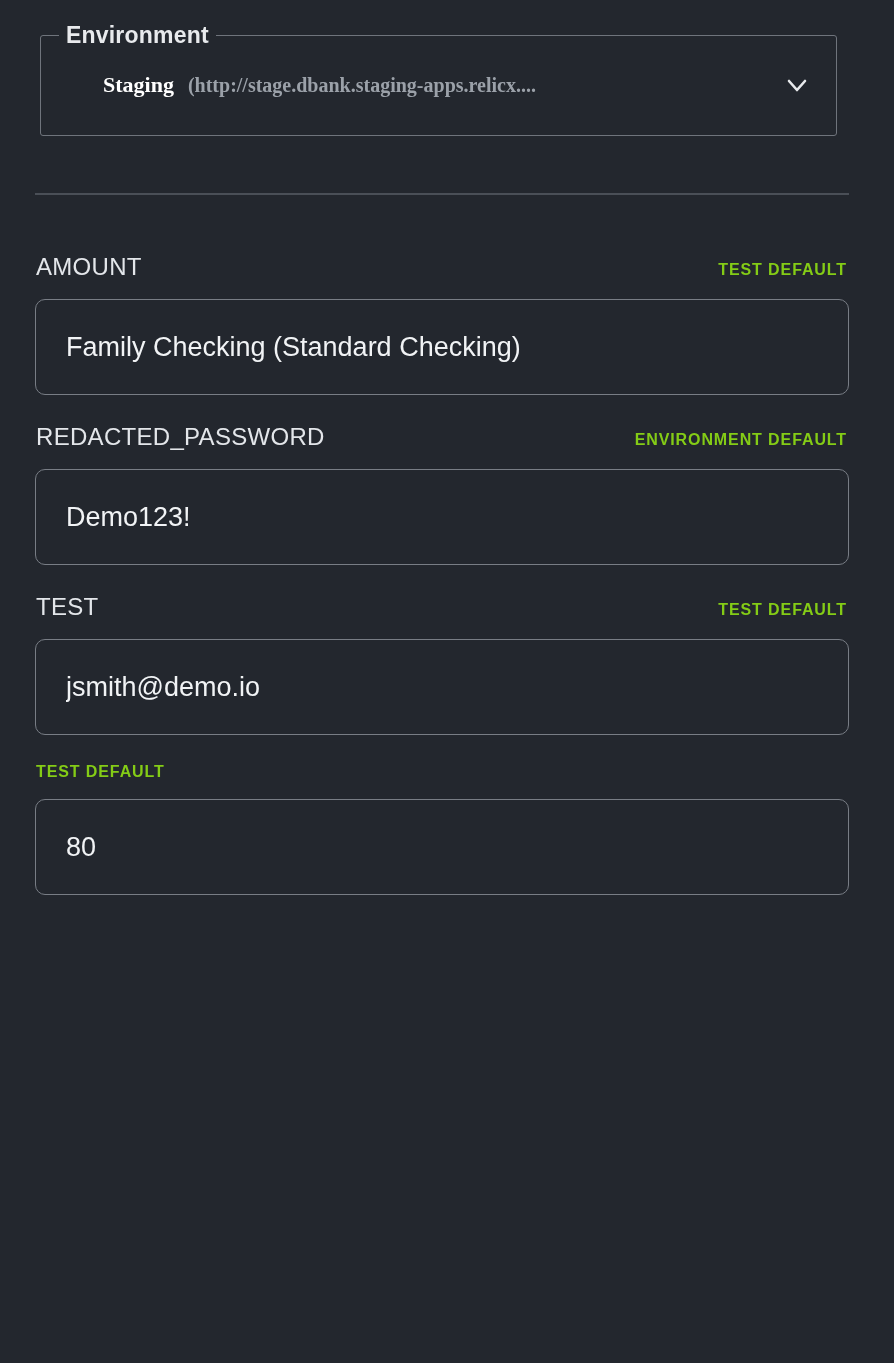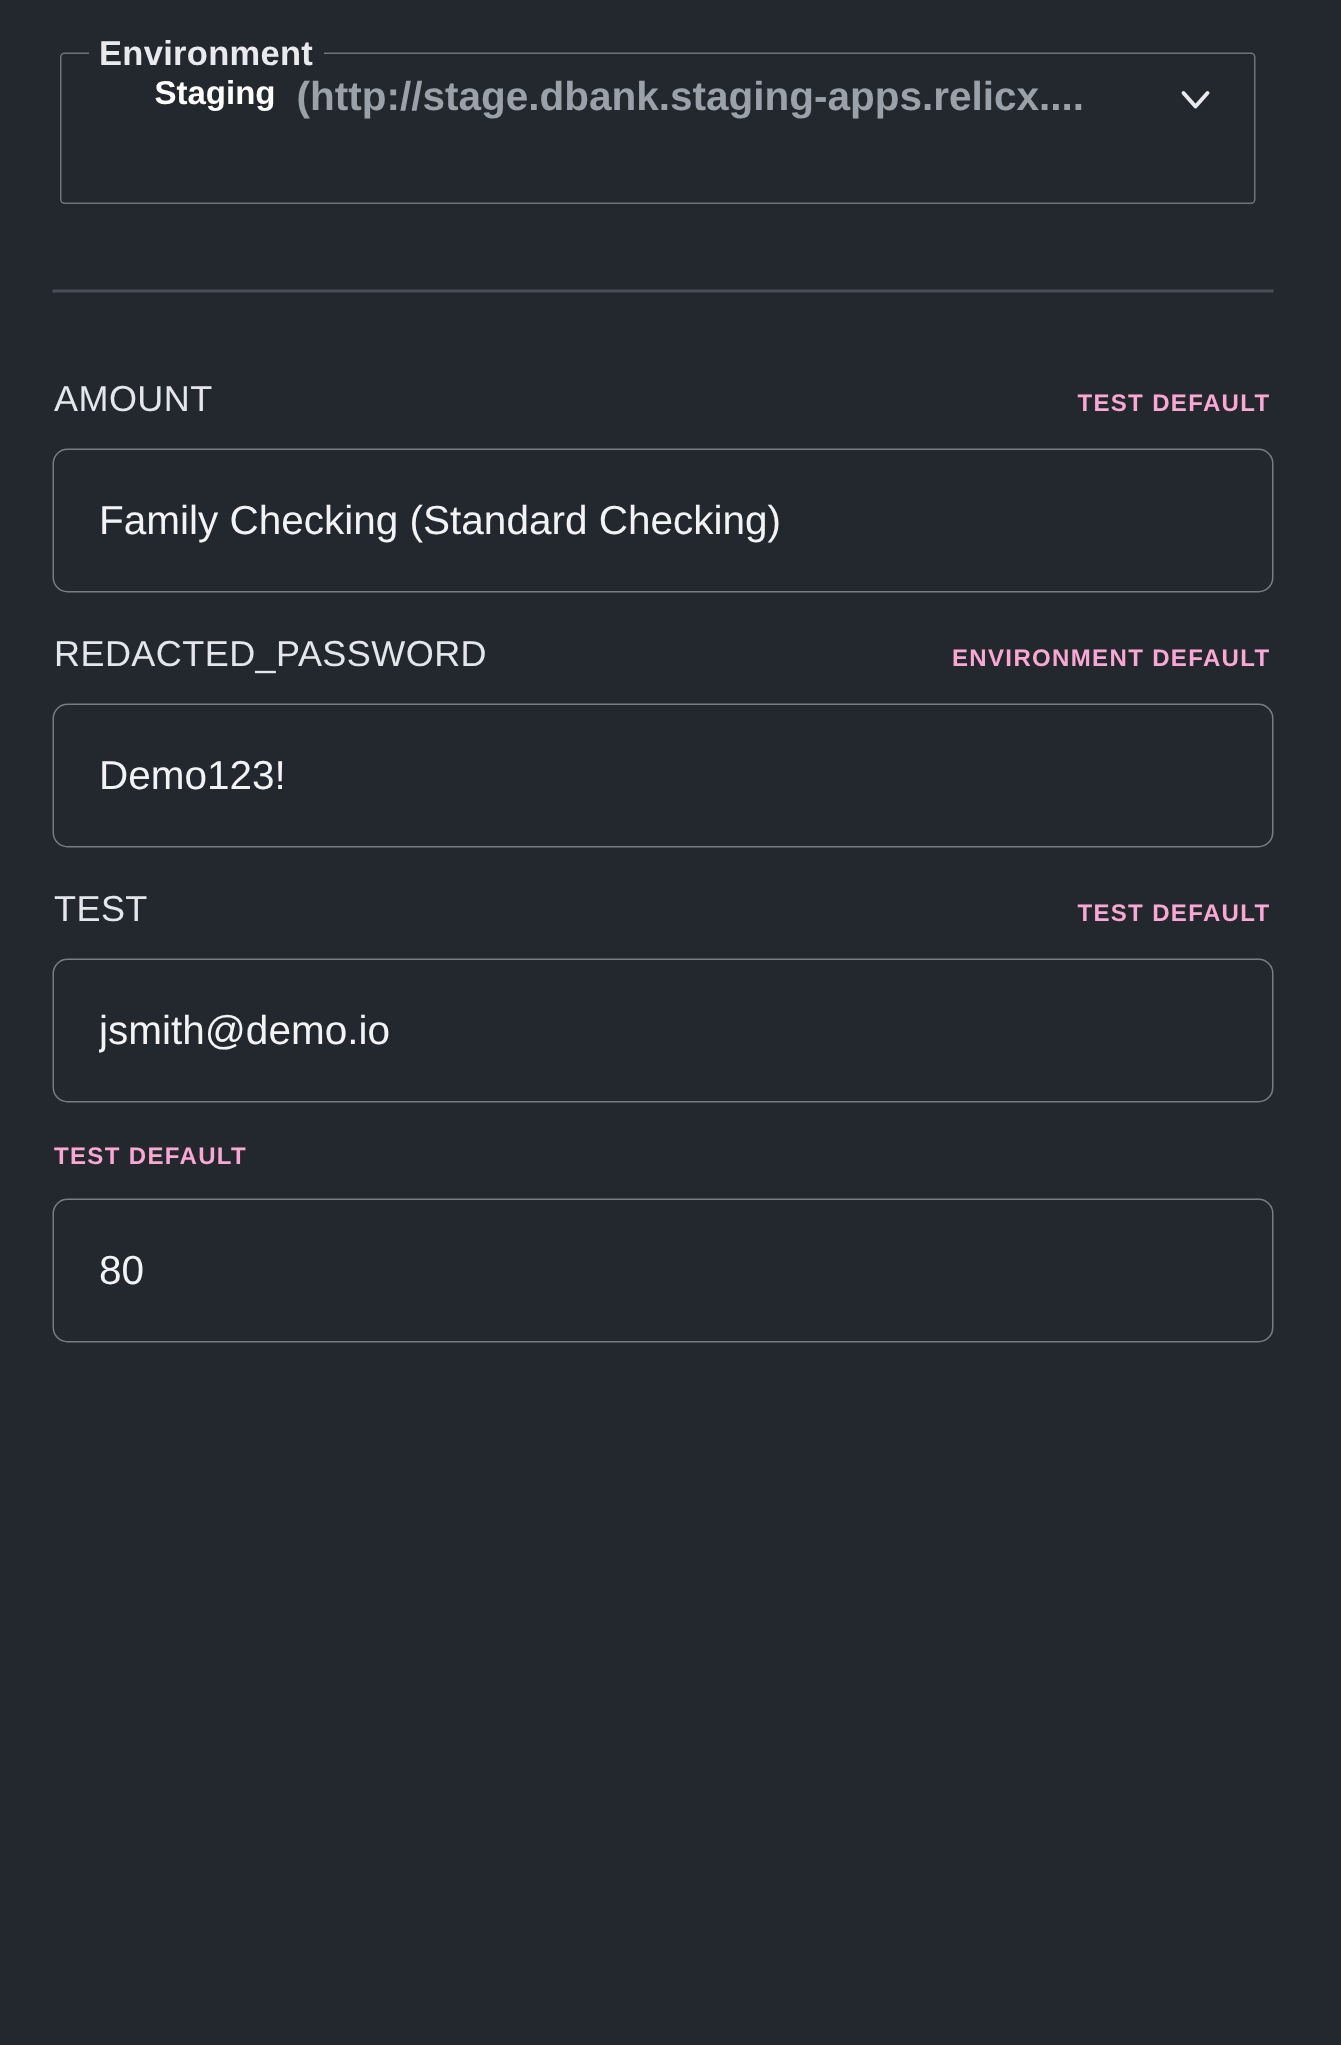--- a/index.html
+++ b/index.html
@@ -35,33 +35,34 @@
   .env-legend {
     margin-left: 18px;
     padding: 0 7px;
     font-size: 23px;
     font-weight: bold;
     color: #e8eaed;
     letter-spacing: 0.2px;
   }
   .env-row {
     display: flex;
-    align-items: flex-start;
+    align-items: center;
     height: 72px;
     padding: 0 22px 0 0;
+    font-family: Liberation Serif, serif;
   }
   .env-name {
     font-size: 22px;
     font-weight: bold;
     color: #ffffff;
     margin-left: 62px;
     white-space: nowrap;
   }
   .env-url {
-    font-size: 27px;
+    font-size: 20px;
     font-weight: bold;
     color: #9ba1a9;
     margin-left: 14px;
     white-space: nowrap;
     overflow: hidden;
     flex: 1;
   }
   .chevron {
     width: 34px;
     height: 34px;
@@ -97,21 +98,21 @@
   }
   .field-label {
     font-size: 24px;
     color: #e3e6ea;
     letter-spacing: 0.3px;
     white-space: nowrap;
   }
   .field-tag {
     font-size: 16px;
     font-weight: bold;
-    color: #f9a8d4;
+    color: #84cc16;
     letter-spacing: 0.9px;
     white-space: nowrap;
   }
   .field-box {
     border: 1px solid #787d85;
     border-radius: 10px;
     height: 96px;
     display: flex;
     align-items: center;
     padding: 0 30px;

